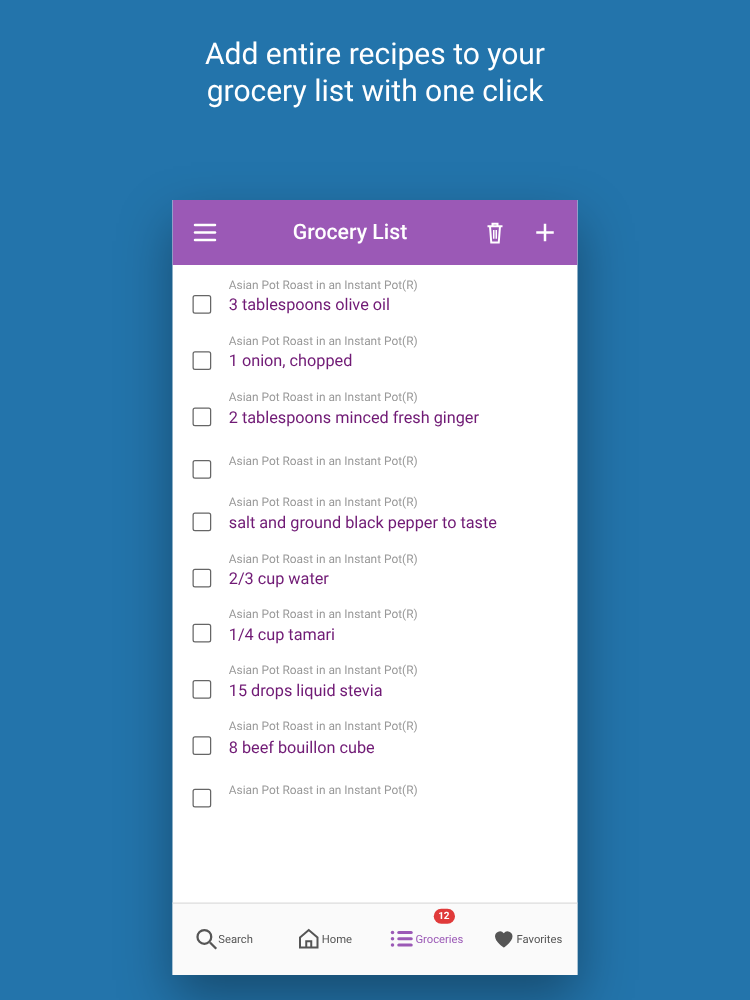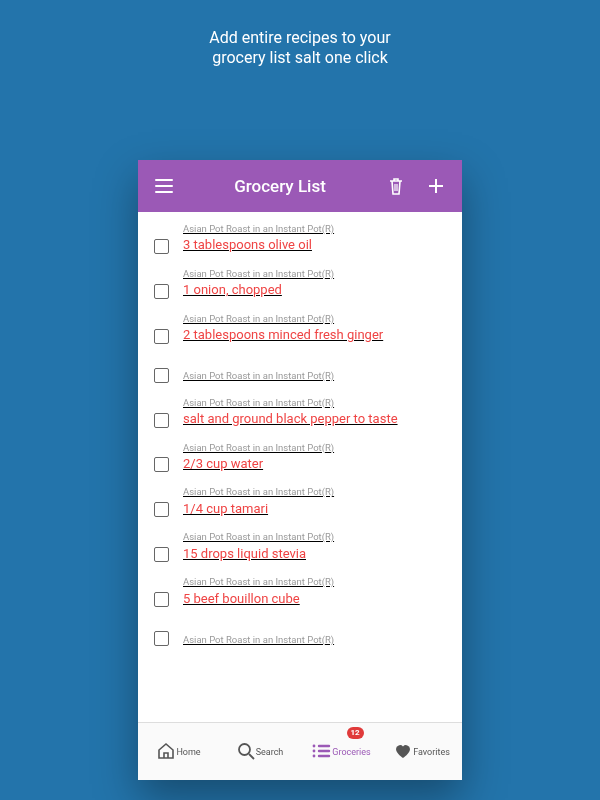--- a/index.html
+++ b/index.html
@@ -8,21 +8,21 @@
     background: #2374ab;
     font-family: -apple-system, "Segoe UI", Roboto, Arial, sans-serif;
     position: relative;
   }
   .promo {
     position: absolute;
     top: 28px;
     left: 0; right: 0;
     text-align: center;
     color: #fff;
-    font-size: 16px;
+    font-size: 24px;
     font-weight: 400;
     line-height: 1.25;
   }
   .phone {
     position: absolute;
     top: 160px;
     left: 50%;
     transform: translateX(-50%);
     width: 324px;
     height: 620px;
@@ -53,41 +53,40 @@
     cursor: pointer;
   }
   .icon-btn + .icon-btn { margin-left: 16px; }
   .list {
     flex: 1;
     overflow: hidden;
     padding: 4px 0 0 0;
   }
   .row {
     display: flex;
-    align-items: flex-end;
+    align-items: center;
     padding: 7px 32px 7px 16px;
-    text-decoration: underline;
   }
   .check {
     width: 15px; height: 15px;
     border: 1.6px solid #666;
     border-radius: 2px;
     margin-top: 10px;
     margin-right: 14px;
     flex-shrink: 0;
   }
   .row-text { flex: 1; min-width: 0; }
   .source {
     font-size: 9.5px;
     color: #999;
     line-height: 1.3;
   }
   .item {
     font-size: 13px;
-    color: #ef4444;
+    color: #701a75;
     line-height: 1.35;
     margin-top: 1px;
   }
   .bottom {
     height: 58px;
     border-top: 1px solid #ddd;
     display: flex;
     flex-shrink: 0;
     background: #fafafa;
   }
@@ -123,21 +122,21 @@
   }
   .ham { position: relative; }
   .ham::before, .ham::after { content: ""; position: absolute; left: 0; }
   .ham::before { top: -6px; } .ham::after { top: 6px; }
 </style>
 </head>
 <body>
 
 <div class="promo">
   <span>Add entire recipes to your</span><br>
-  <span>grocery list salt one click</span>
+  <span>grocery list with one click</span>
 </div>
 
 <div class="phone">
 
   <div class="appbar">
     <div class="icon-btn">
         <span class="ham"></span>
       </div>
     <div class="title">Grocery List</div>
     <div class="icon-btn">
@@ -206,49 +205,49 @@
         <div class="check"></div>
         <div class="row-text">
           <div class="source">Asian Pot Roast in an Instant Pot(R)</div>
           <div class="item">15 drops liquid stevia</div>
         </div>
       </div>
       <div class="row">
         <div class="check"></div>
         <div class="row-text">
           <div class="source">Asian Pot Roast in an Instant Pot(R)</div>
-          <div class="item">5 beef bouillon cube</div>
+          <div class="item">8 beef bouillon cube</div>
         </div>
       </div>
       <div class="row">
         <div class="check"></div>
         <div class="row-text">
           <div class="source">Asian Pot Roast in an Instant Pot(R)</div>
         </div>
       </div>
     </div>
 
   <div class="bottom">
+    <div class="tab">
+      <div class="ico">
+        <svg width="20" height="20" viewBox="0 0 20 20" fill="none" stroke="#555" stroke-width="1.8">
+            <circle cx="8.5" cy="8.5" r="5.5"></circle>
+            <path d="M13 13l5 5"></path>
+          </svg>
+      </div>
+      <span>Search</span>
+    </div>
     <div class="tab">
       <div class="ico">
         <svg width="20" height="20" viewBox="0 0 20 20" fill="none" stroke="#555" stroke-width="1.6">
             <path d="M3 9l7-6 7 6v8H3z"></path>
             <path d="M8 17v-5h4v5"></path>
           </svg>
       </div>
       <span>Home</span>
-    </div>
-    <div class="tab">
-      <div class="ico">
-        <svg width="20" height="20" viewBox="0 0 20 20" fill="none" stroke="#555" stroke-width="1.8">
-            <circle cx="8.5" cy="8.5" r="5.5"></circle>
-            <path d="M13 13l5 5"></path>
-          </svg>
-      </div>
-      <span>Search</span>
     </div>
     <div class="tab active">
       <div class="badge">12</div>
       <div class="ico">
         <svg width="22" height="20" viewBox="0 0 22 20" fill="none" stroke="#9b59b6" stroke-width="2.4" stroke-linecap="round">
           <circle cx="4" cy="5" r="1.4" fill="#9b59b6" stroke="none"></circle>
             <path d="M9 5h10"></path>
           <circle cx="4" cy="10" r="1.4" fill="#9b59b6" stroke="none"></circle>
             <path d="M9 10h10"></path>
           <circle cx="4" cy="15" r="1.4" fill="#9b59b6" stroke="none"></circle>

